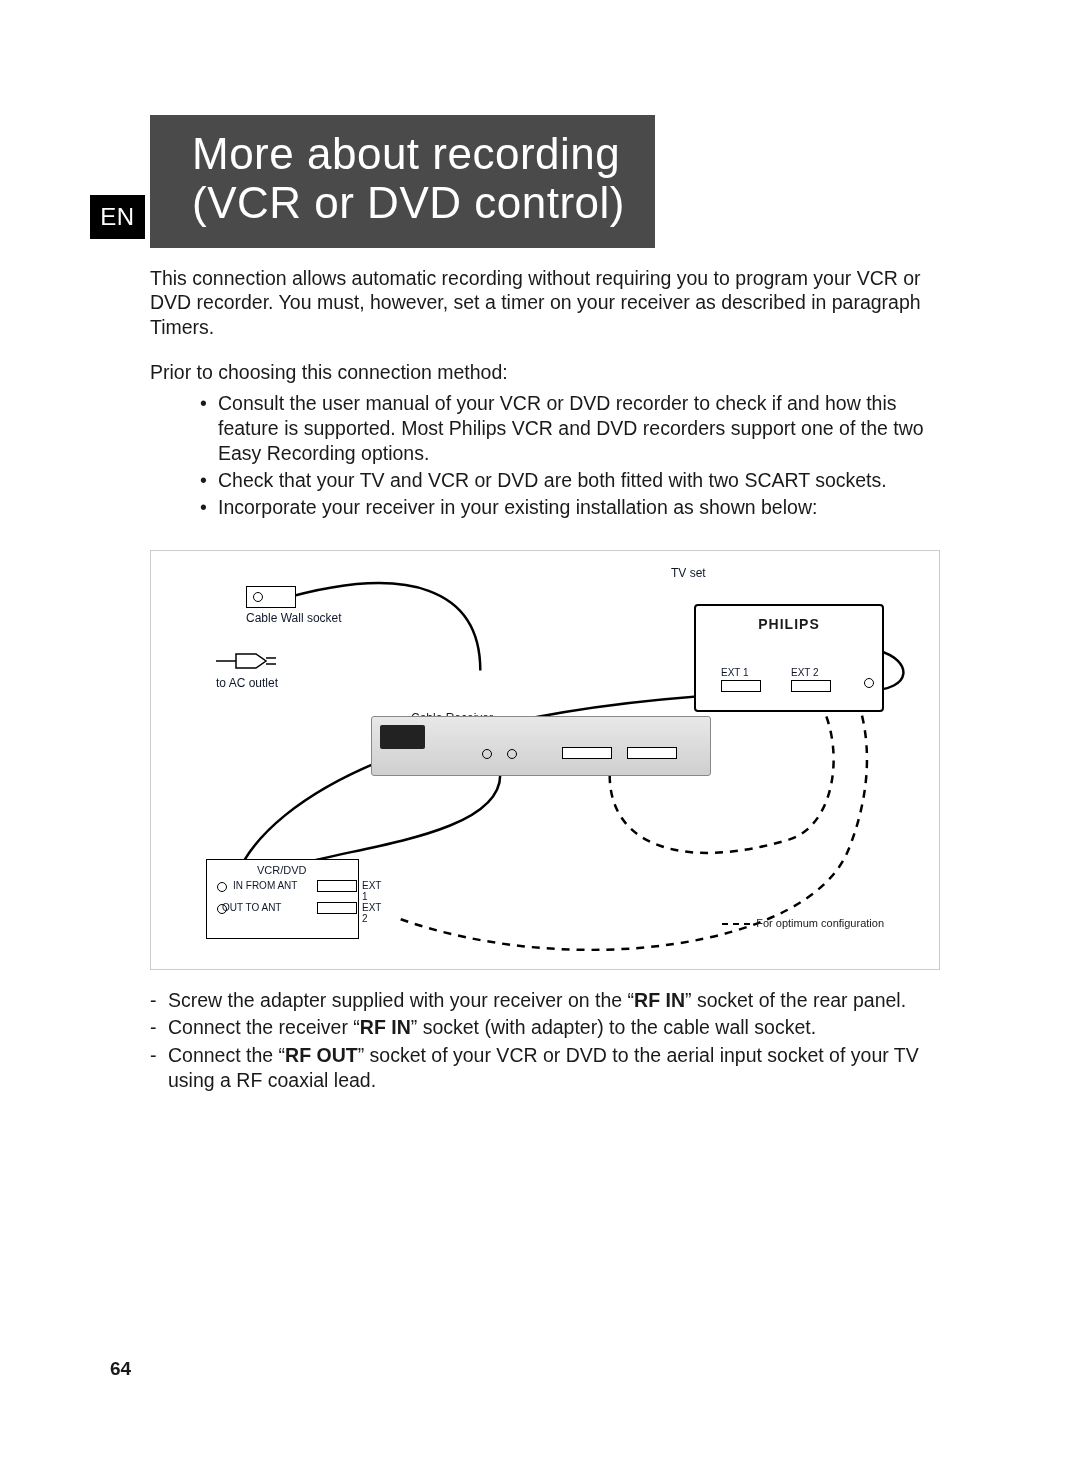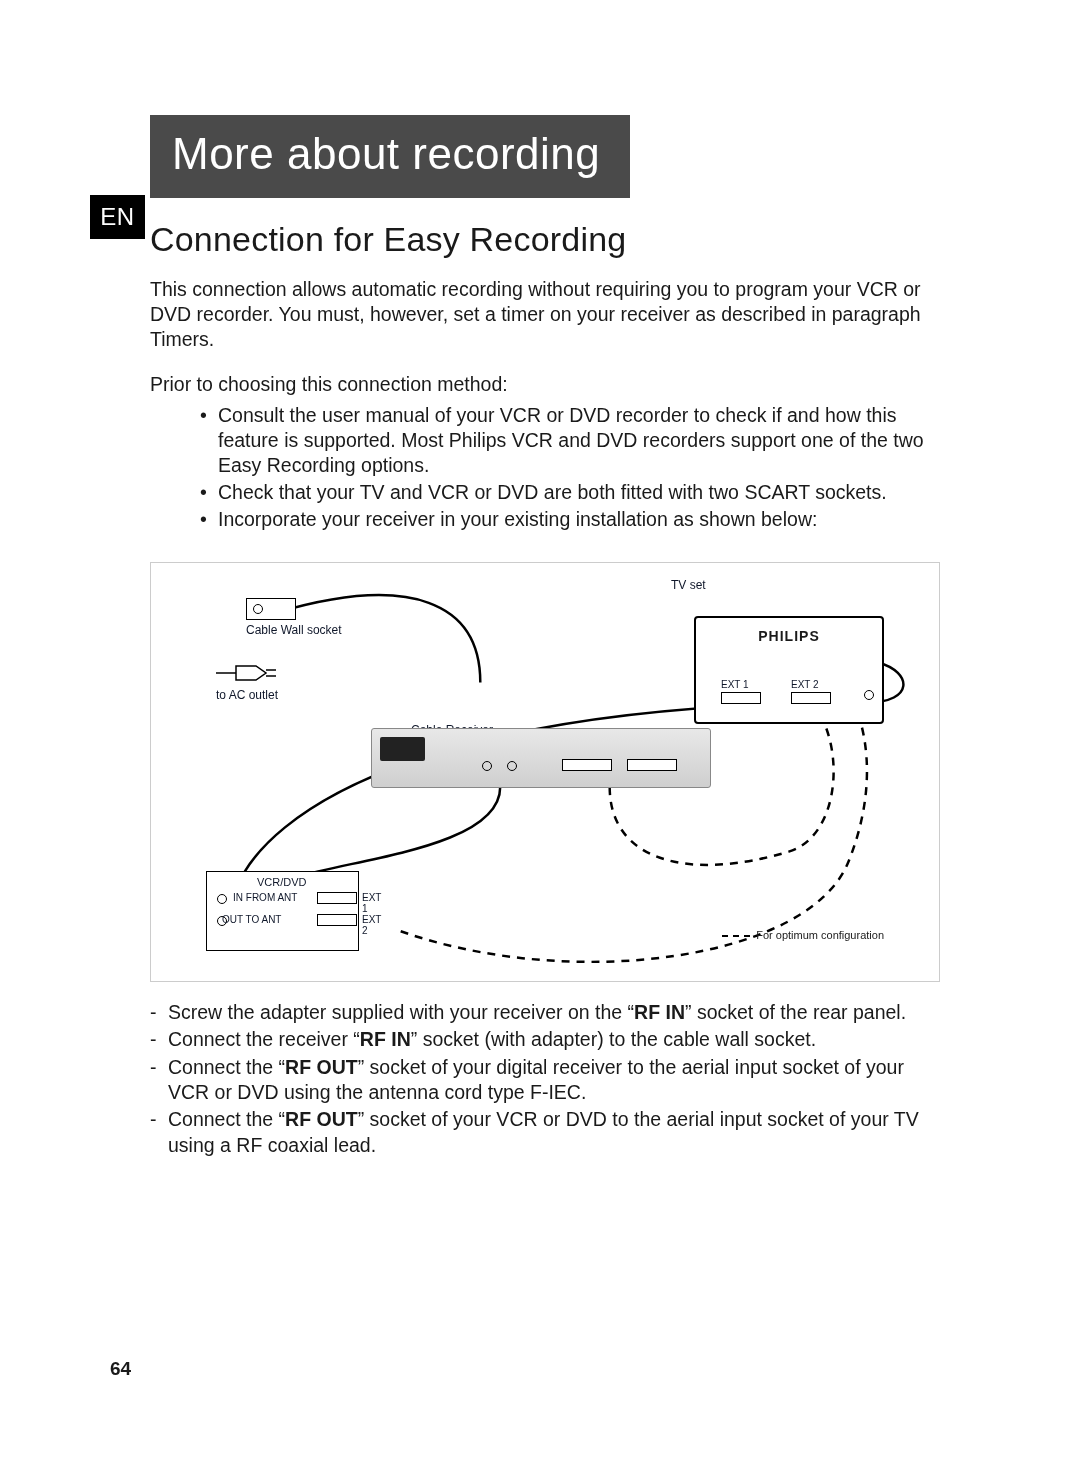--- a/index.html
+++ b/index.html
@@ -1,19 +1,19 @@
 <!DOCTYPE html>
 <html><head>
 <meta charset="utf-8">
 <style>
   * { box-sizing: border-box; margin: 0; padding: 0; }
   html, body { width: 1080px; height: 1465px; background: #fff; font-family: "Gill Sans", "Gill Sans MT", "Segoe UI", sans-serif; color: #1a1a1a; }
   .page { position: relative; width: 1080px; height: 1465px; padding: 115px 110px 0 90px; }
   .lang-tab { position: absolute; left: 90px; top: 195px; width: 55px; height: 44px; background: #000; color: #fff; display: flex; align-items: center; justify-content: center; font-size: 24px; font-weight: 400; letter-spacing: 0.5px; }
-  .title-block { margin-left: 60px; background: #4a4a4a; color: #fff; padding: 14px 30px 20px 22px; display: inline-block; line-height: 1.12; }
+  .title-block { margin-left: 60px; background: #4a4a4a; color: #fff; padding: 14px 30px 20px 42px; display: inline-block; line-height: 1.12; }
   .title-block .line { font-size: 44px; font-weight: 300; letter-spacing: 0.5px; }
   .subhead { margin-left: 60px; margin-top: 22px; font-size: 34px; font-weight: 300; letter-spacing: 0.2px; }
   .para { margin-left: 60px; margin-top: 18px; font-size: 19.5px; line-height: 1.28; font-weight: 300; max-width: 790px; }
   .para2 { margin-left: 60px; margin-top: 20px; font-size: 19.5px; line-height: 1.28; font-weight: 300; max-width: 790px; }
   ul.bul { margin-left: 110px; margin-top: 6px; list-style: none; max-width: 740px; }
   ul.bul > li { position: relative; padding-left: 18px; font-size: 19.5px; line-height: 1.28; font-weight: 300; margin-top: 2px; }
   ul.bul > li::before { content: "•"; position: absolute; left: 0; top: 0; }
   .diagram-wrap { margin-left: 60px; margin-top: 30px; width: 790px; height: 420px; border: 1px solid #ccc; background: #fff; display:flex; align-items:center; justify-content:center; position:relative; }
   .steps { margin-left: 60px; margin-top: 18px; list-style: none; max-width: 790px; }
   .steps li { position: relative; padding-left: 18px; font-size: 19.5px; line-height: 1.3; font-weight: 300; margin-top: 2px; }
@@ -37,23 +37,23 @@
 </style>
 </head>
 <body>
 
 <div class="page">
 
   <div class="lang-tab">EN</div>
 
   <div class="title-block">
     <div class="line">More about recording</div>
+    <div class="line">(VCR or DVD control)</div>
   </div>
 
-  <div class="subhead">Connection for Easy Recording</div>
 
   <div class="para">This connection allows automatic recording without requiring you to program your VCR or DVD recorder. You must, however, set a timer on your receiver as described in paragraph Timers.</div>
 
   <div class="para2">Prior to choosing this connection method:</div>
 
   <ul class="bul">
     <li>Consult the user manual of your VCR or DVD recorder to check if and how this feature is supported. Most Philips VCR and DVD recorders support one of the two Easy Recording options.</li>
     <li>Check that your TV and VCR or DVD are both fitted with two SCART sockets.</li>
     <li>Incorporate your receiver in your existing installation as shown below:</li>
   </ul>
@@ -109,18 +109,17 @@
       <div class="port" style="left:110px; top:42px; width:40px;"></div>
       <div class="diag-label" style="left:155px; top:42px; font-size:10px;">EXT 2</div>
     </div>
 
     <div class="legend-arrow">For optimum configuration</div>
   </div>
 
   <ul class="steps">
     <li class="quoted"><span>Screw the adapter supplied with your receiver on the “</span><b>RF IN</b><span>” socket of the rear panel.</span></li>
     <li class="quoted"><span>Connect the receiver “</span><b>RF IN</b><span>” socket (with adapter) to the cable wall socket.</span></li>
-    <li class="quoted"><span>Connect the “</span><b>RF OUT</b><span>” socket of your digital receiver to the aerial input socket of your VCR or DVD using the antenna cord type F-IEC.</span></li>
     <li class="quoted"><span>Connect the “</span><b>RF OUT</b><span>” socket of your VCR or DVD to the aerial input socket of your TV using a RF coaxial lead.</span></li>
   </ul>
 
   <div class="pagenum">64</div>
 </div>
 
 </body></html>

